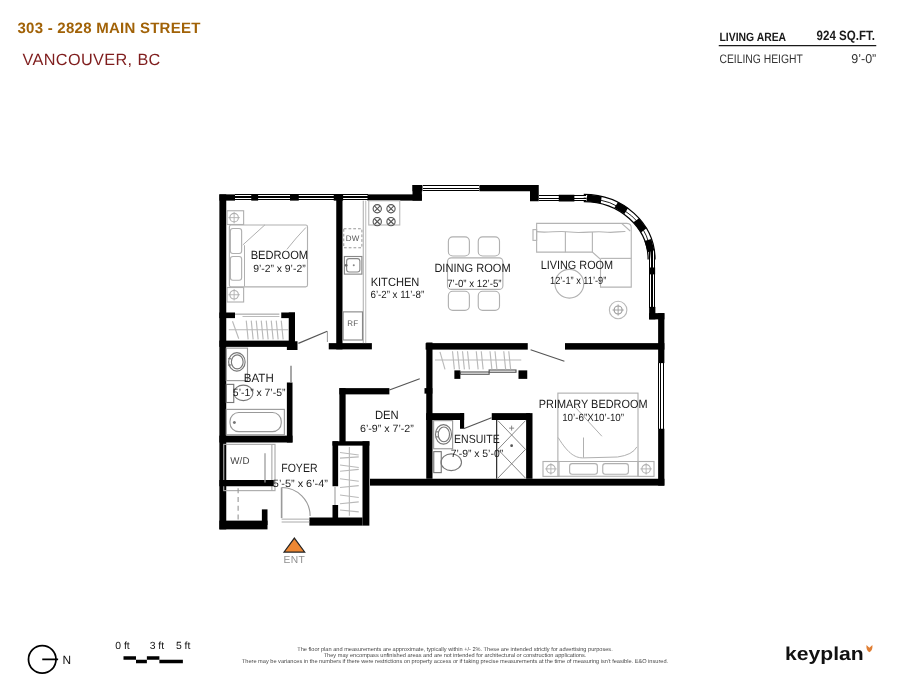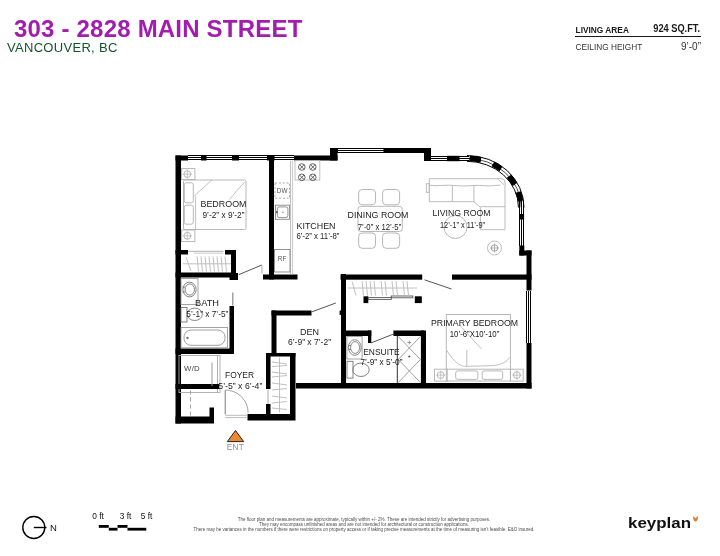--- a/index.html
+++ b/index.html
@@ -2,23 +2,23 @@
 <html><head>
 <meta charset="utf-8">
 <style>
   html,body{margin:0;padding:0;}
   body{width:720px;height:556px;background:#ffffff;font-family:"Liberation Sans",sans-serif;position:relative;overflow:hidden;}
   .abs{position:absolute;}
 </style>
 </head>
 <body>
 
-<div class="abs" style="left:14px;top:15px;font-size:24px;font-weight:bold;color:#a21caf;letter-spacing:0.2px;">303 - 2828 MAIN STREET</div>
-
-<div class="abs" style="left:7px;top:40px;font-size:13px;color:#14532d;letter-spacing:0.3px;">VANCOUVER, BC</div>
+<div class="abs" style="left:14px;top:15px;font-size:12px;font-weight:bold;color:#a16207;letter-spacing:0.2px;">303 - 2828 MAIN STREET</div>
+
+<div class="abs" style="left:18px;top:40px;font-size:13px;color:#7f1d1d;letter-spacing:0.3px;">VANCOUVER, BC</div>
 
 <div class="abs" style="left:575px;top:36px;width:126px;height:1px;background:#1a1a1a;"></div>
 
 <svg class="abs" style="left:0;top:0;" width="720" height="556" viewBox="0 0 720 556">
 <g id="plan">
 
 <g stroke="#000" stroke-width="1" shape-rendering="crispEdges">
 <line x1="188" y1="155.5" x2="294" y2="155.5"></line>
 <line x1="188" y1="157.5" x2="294" y2="157.5"></line>
 <line x1="188" y1="159.5" x2="294" y2="159.5"></line>

